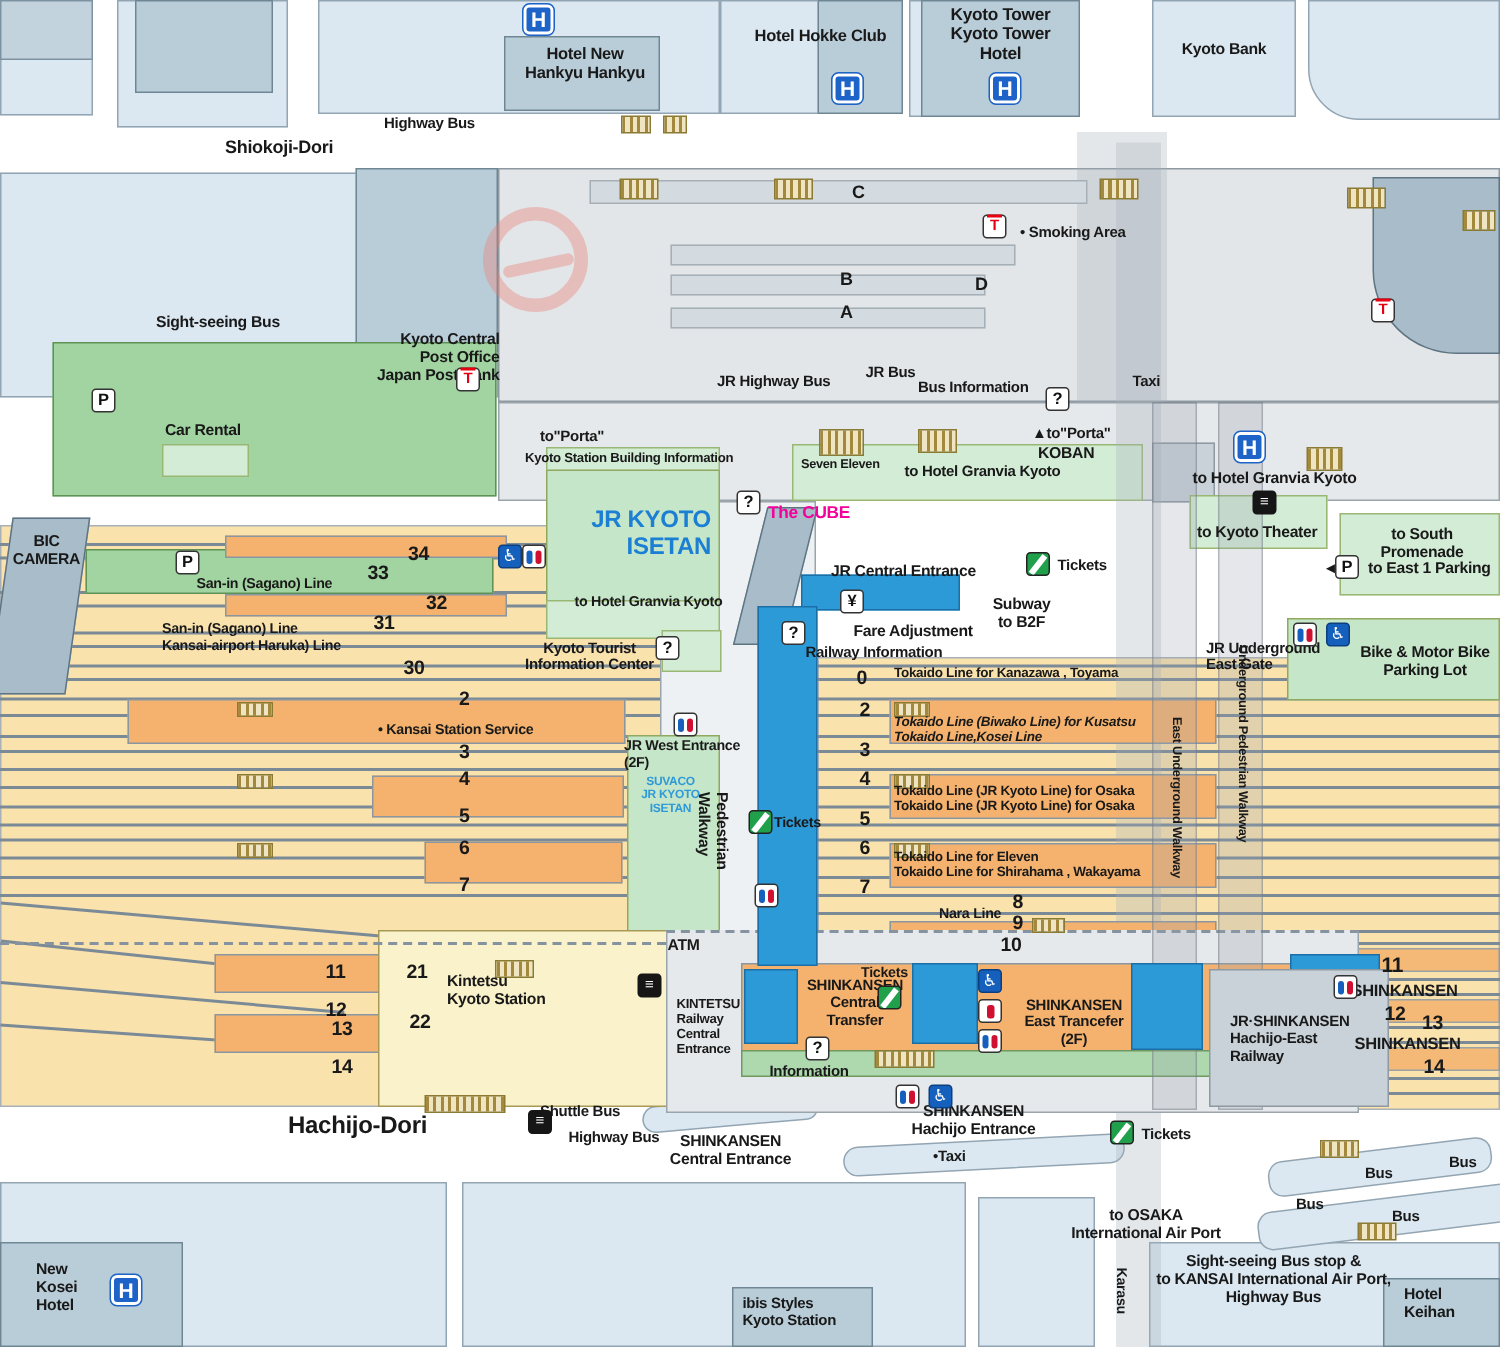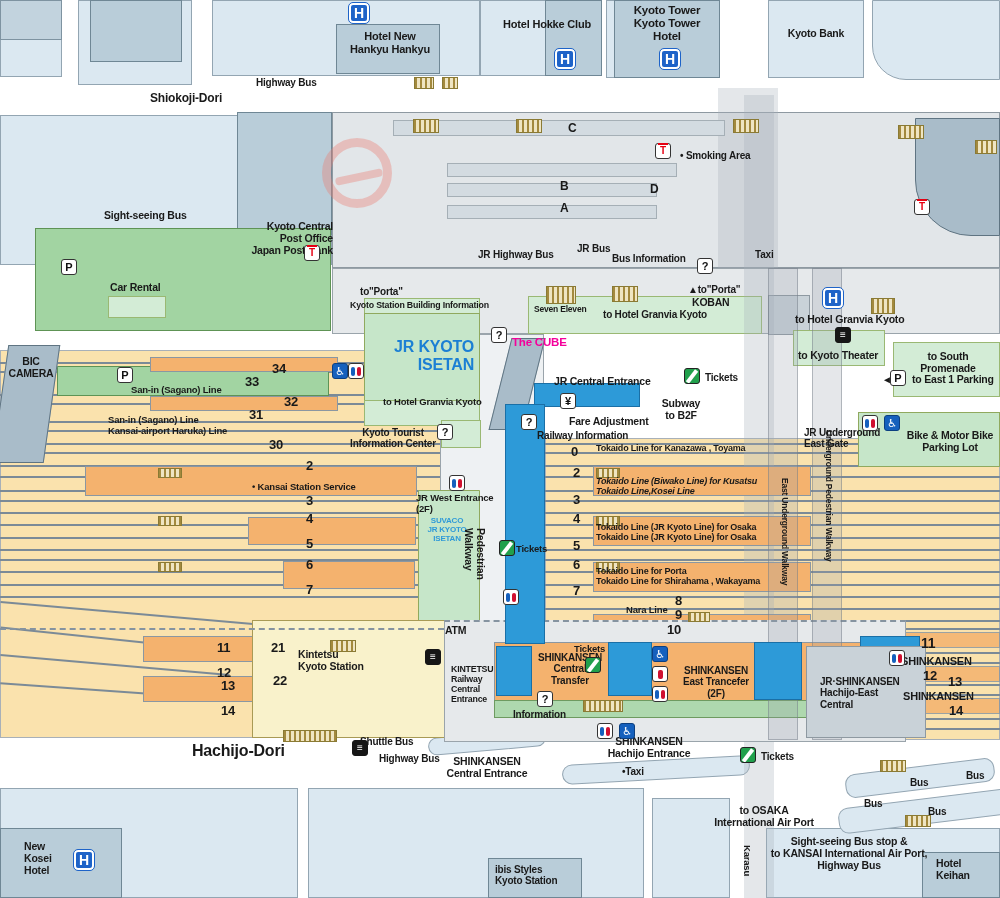--- a/index.html
+++ b/index.html
@@ -219,42 +219,42 @@
 ISETAN</div>
     <div class="lbl v" style="left: 462px; top: 528px; font-size: 10.5px; height: 110px;">Pedestrian
 Walkway</div>
     <div class="lbl" style="left: 445px; top: 625px; font-size: 10.5px;">ATM</div>
     <div class="lbl" style="left: 516px; top: 544px; font-size: 9.5px;">Tickets</div>
     <div class="lbl" style="left: 596px; top: 443px; font-size: 9px;">Tokaido Line for Kanazawa , Toyama</div>
     <div class="lbl" style="left: 596px; top: 476px; font-size: 9px; font-style: italic;">Tokaido Line (Biwako Line) for Kusatsu
 Tokaido Line,Kosei Line</div>
     <div class="lbl" style="left: 596px; top: 522px; font-size: 9px;">Tokaido Line (JR Kyoto Line) for Osaka
 Tokaido Line (JR Kyoto Line) for Osaka</div>
-    <div class="lbl" style="left: 596px; top: 566px; font-size: 9px;">Tokaido Line for Porta
+    <div class="lbl" style="left: 596px; top: 566px; font-size: 9px;">Tokaido Line for Eleven
 Tokaido Line for Shirahama , Wakayama</div>
     <div class="lbl" style="left: 626px; top: 605px; font-size: 9.5px;">Nara Line</div>
     <div class="lbl v" style="left: 779px; top: 478px; font-size: 8.5px; height: 130px;">East Underground Walkway</div>
     <div class="lbl v" style="left: 823px; top: 430px; font-size: 8.5px; height: 175px;">Underground Pedestrian Walkway</div>
     <div class="lbl" style="left: 298px; top: 649px; font-size: 10.5px;">Kintetsu
 Kyoto Station</div>
     <div class="lbl" style="left: 451px; top: 664px; font-size: 8.8px;">KINTETSU
 Railway
 Central
 Entrance</div>
     <div class="lbl" style="left: 574px; top: 644px; font-size: 9.5px;">Tickets</div>
     <div class="lbl" style="left: 526px; top: 652px; font-size: 10px; width: 88px; text-align: center;">SHINKANSEN
 Central
 Transfer</div>
     <div class="lbl" style="left: 513px; top: 709px; font-size: 10px;">Information</div>
     <div class="lbl" style="left: 668px; top: 665px; font-size: 10px; width: 96px; text-align: center;">SHINKANSEN
 East Trancefer
 (2F)</div>
     <div class="lbl" style="left: 820px; top: 676px; font-size: 10px;">JR·SHINKANSEN
 Hachijo-East
-Central</div>
+Railway</div>
     <div class="lbl" style="left: 901px; top: 655px; font-size: 11px;">SHINKANSEN</div>
     <div class="lbl" style="left: 903px; top: 690px; font-size: 11px;">SHINKANSEN</div>
     <div class="lbl" style="left: 360px; top: 736px; font-size: 10px;">Shuttle Bus</div>
     <div class="lbl" style="left: 379px; top: 753px; font-size: 10px;">Highway Bus</div>
     <div class="lbl" style="left: 420px; top: 756px; font-size: 10.5px; width: 134px; text-align: center;">SHINKANSEN
 Central Entrance</div>
     <div class="lbl" style="left: 592px; top: 736px; font-size: 10.5px; width: 114px; text-align: center;">SHINKANSEN
 Hachijo Entrance</div>
     <div class="lbl" style="left: 622px; top: 766px; font-size: 10px;">•Taxi</div>
     <div class="lbl" style="left: 761px; top: 751px; font-size: 10px;">Tickets</div>

